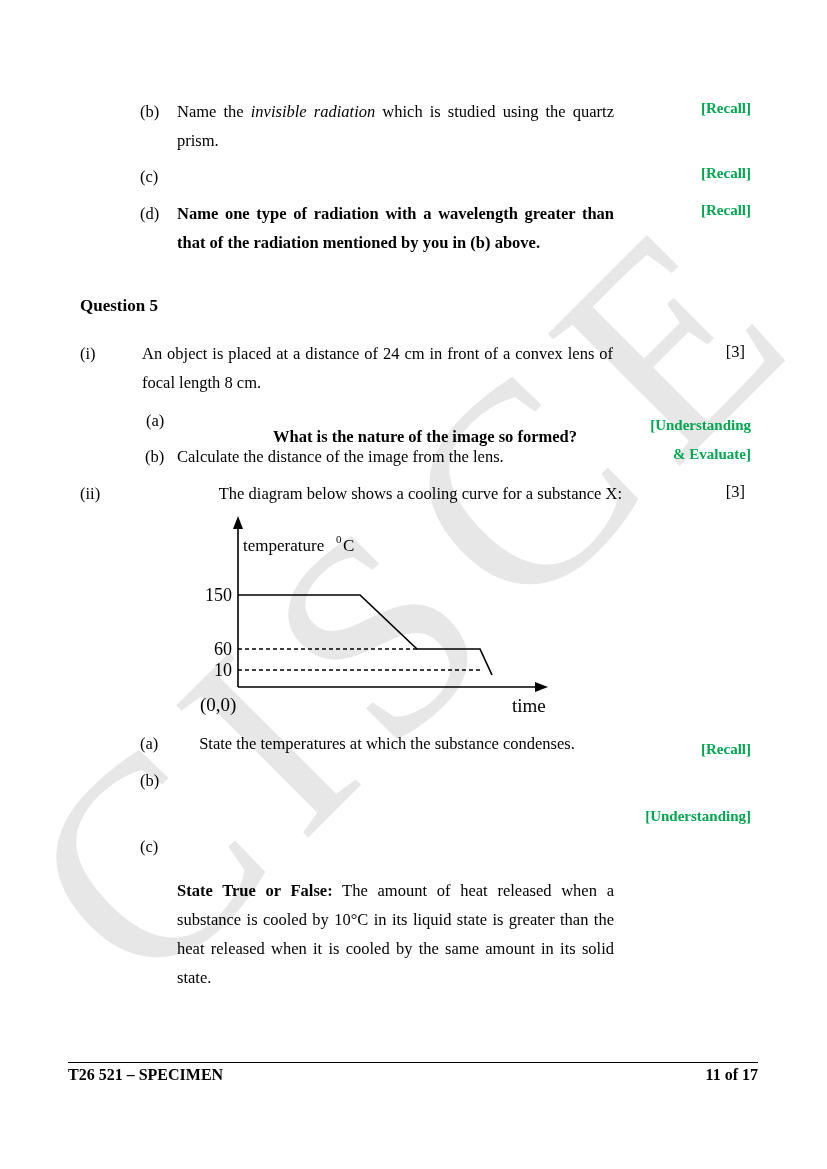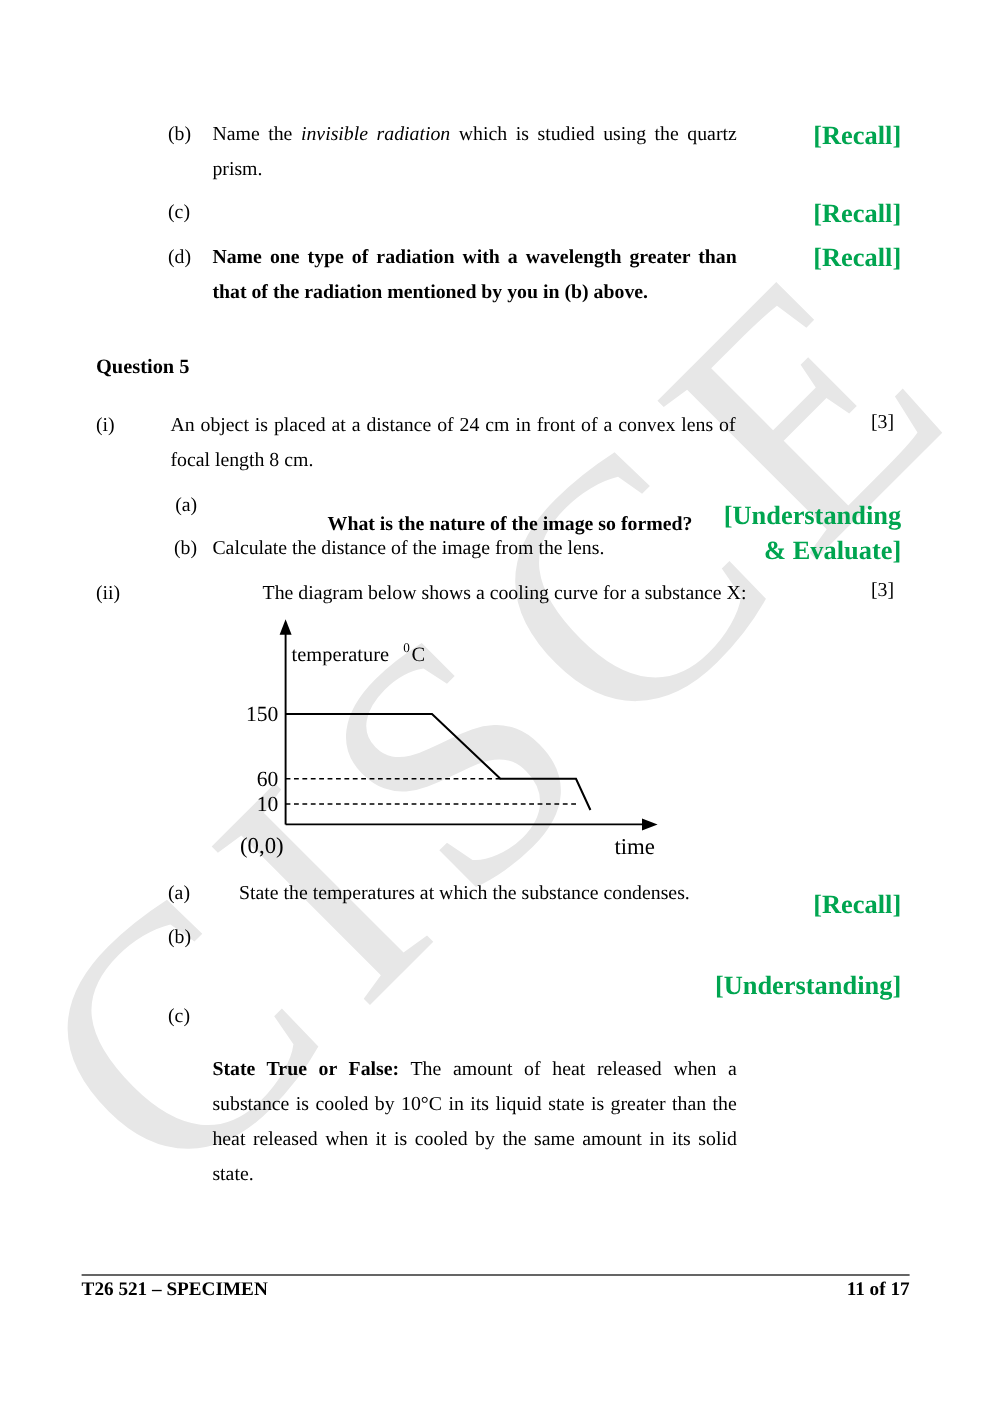--- a/index.html
+++ b/index.html
@@ -35,21 +35,21 @@
   }
   .txt{
     position:absolute;
     font-size:16.5px;
     line-height:29px;
     text-align:justify;
     z-index:2;
   }
   .tag{
     position:absolute;
-    font-size:22px;
+    font-size:15px;
     font-weight:bold;
     color:#00A550;
     z-index:2;
     text-align:right;
   }
   .marks{
     position:absolute;
     font-size:16.5px;
     z-index:2;
   }

